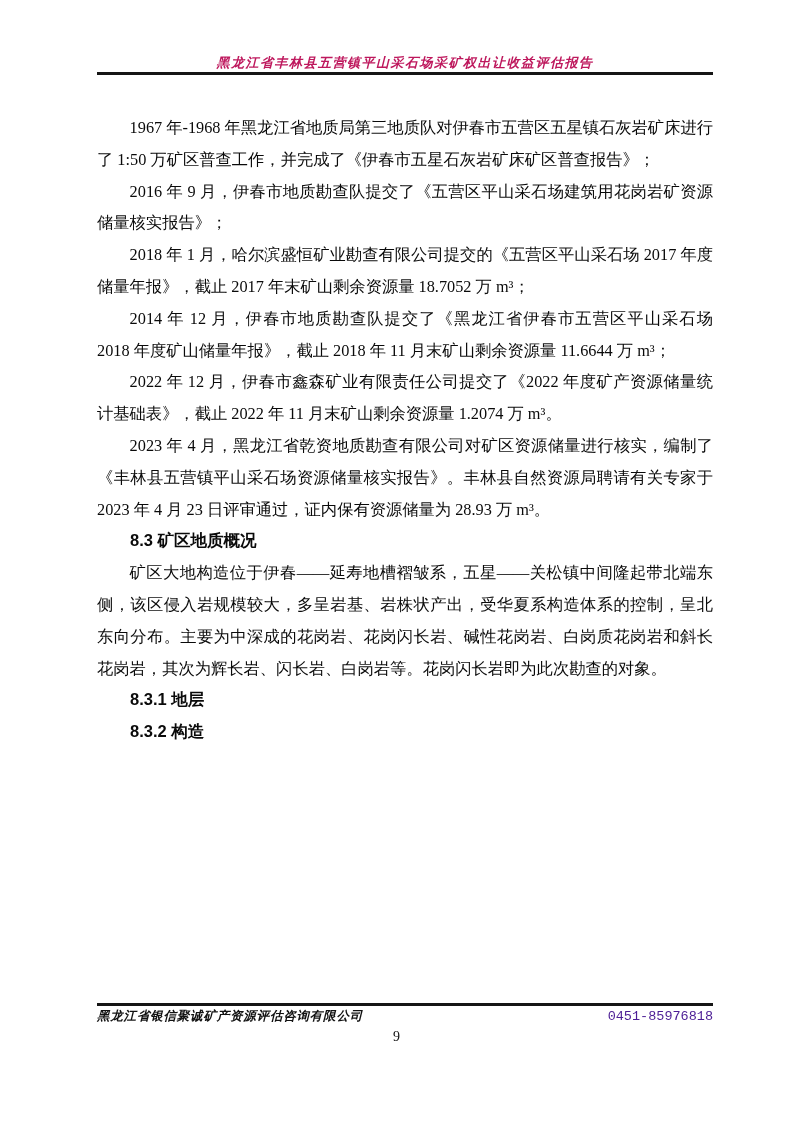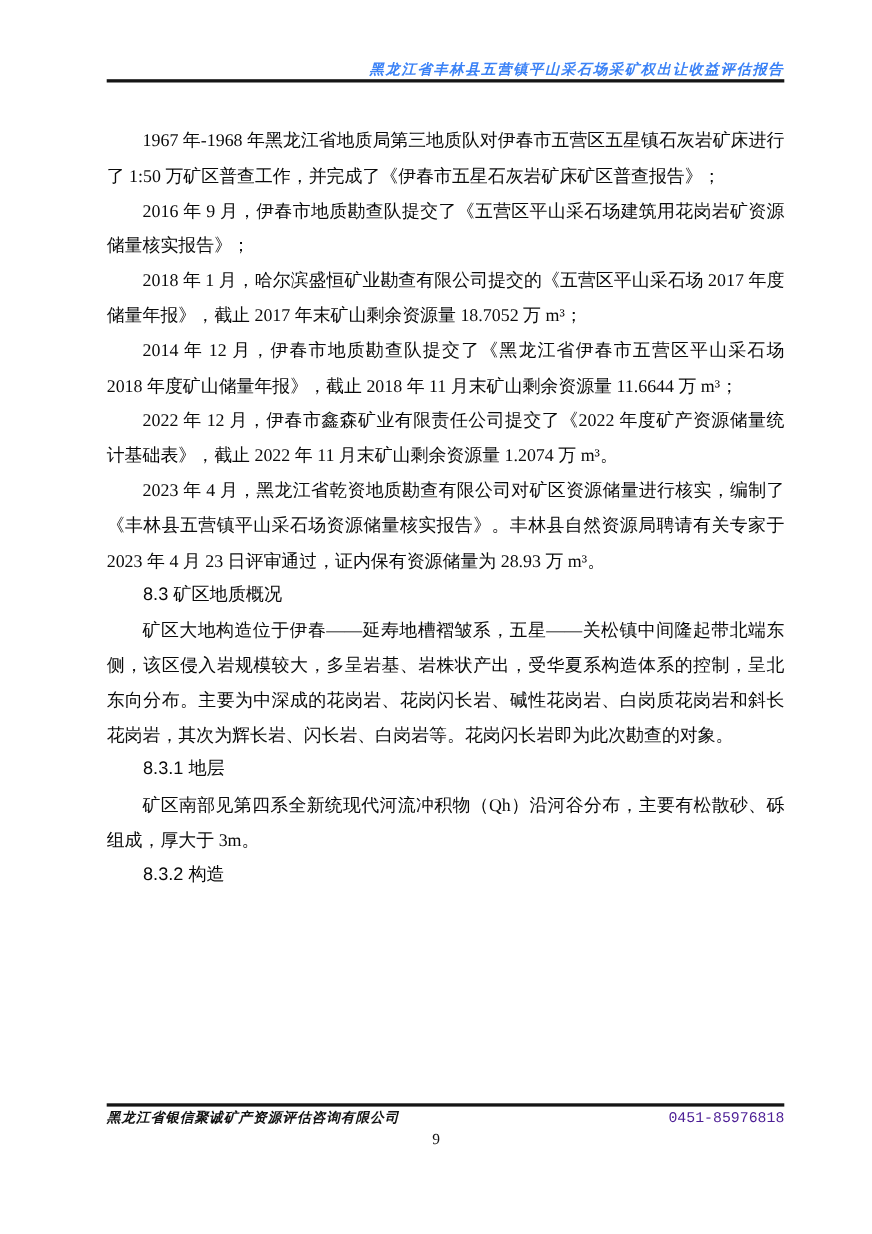--- a/index.html
+++ b/index.html
@@ -14,27 +14,27 @@
     background: #ffffff;
     color: #000000;
     font-family: "Liberation Serif", "DejaVu Serif", serif;
     overflow: hidden;
   }
   .header-title {
     position: absolute;
     top: 54px;
     left: 97px;
     width: 616px;
-    text-align: right;
+    text-align: center;
     font-family: "DejaVu Serif", serif;
     font-style: italic;
     font-weight: bold;
     font-size: 13px;
     letter-spacing: 1.5px;
-    color: #3b82f6;
+    color: #be185d;
     white-space: nowrap;
   }
   .header-rule {
     position: absolute;
     top: 72px;
     left: 97px;
     width: 616px;
     height: 3px;
     background: #151515;
   }
@@ -51,21 +51,21 @@
     margin-top: 13px;
   }
   .doc-body p.paragraph {
     margin: 0;
     text-indent: 2em;
   }
   .doc-body h3.heading {
     margin: 0;
     text-indent: 2em;
     font-size: 16.5px;
-    font-weight: normal;
+    font-weight: bold;
     font-family: "Liberation Sans", "DejaVu Sans", sans-serif;
     line-height: 31.8px;
   }
   .doc-body .extra-space {
     margin-top: 22px;
   }
   .footer-rule {
     position: absolute;
     top: 1003px;
     left: 97px;
@@ -119,21 +119,20 @@
   <div class="doc-body">
       <p class="paragraph">1967 年-1968 年黑龙江省地质局第三地质队对伊春市五营区五星镇石灰岩矿床进行了 1:50 万矿区普查工作，并完成了《伊春市五星石灰岩矿床矿区普查报告》；</p>
       <p class="paragraph">2016 年 9 月，伊春市地质勘查队提交了《五营区平山采石场建筑用花岗岩矿资源储量核实报告》；</p>
       <p class="paragraph">2018 年 1 月，哈尔滨盛恒矿业勘查有限公司提交的《五营区平山采石场 2017 年度储量年报》，截止 2017 年末矿山剩余资源量 18.7052 万 m³；</p>
       <p class="paragraph">2014 年 12 月，伊春市地质勘查队提交了《黑龙江省伊春市五营区平山采石场 2018 年度矿山储量年报》，截止 2018 年 11 月末矿山剩余资源量 11.6644 万 m³；</p>
       <p class="paragraph">2022 年 12 月，伊春市鑫森矿业有限责任公司提交了《2022 年度矿产资源储量统计基础表》，截止 2022 年 11 月末矿山剩余资源量 1.2074 万 m³。</p>
       <p class="paragraph">2023 年 4 月，黑龙江省乾资地质勘查有限公司对矿区资源储量进行核实，编制了《丰林县五营镇平山采石场资源储量核实报告》。丰林县自然资源局聘请有关专家于 2023 年 4 月 23 日评审通过，证内保有资源储量为 28.93 万 m³。</p>
       <h3 class="heading">8.3 矿区地质概况</h3>
       <p class="paragraph">矿区大地构造位于伊春——延寿地槽褶皱系，五星——关松镇中间隆起带北端东侧，该区侵入岩规模较大，多呈岩基、岩株状产出，受华夏系构造体系的控制，呈北东向分布。主要为中深成的花岗岩、花岗闪长岩、碱性花岗岩、白岗质花岗岩和斜长花岗岩，其次为辉长岩、闪长岩、白岗岩等。花岗闪长岩即为此次勘查的对象。</p>
       <h3 class="heading">8.3.1 地层</h3>
-      <p class="paragraph">矿区南部见第四系全新统现代河流冲积物（Qh）沿河谷分布，主要有松散砂、砾组成，厚大于 3m。</p>
       <h3 class="heading extra-space">8.3.2 构造</h3>
     </div>
 
   <div class="footer-rule"></div>
 
   <div class="footer-row">
     <span class="footer-company">黑龙江省银信聚诚矿产资源评估咨询有限公司</span>
     <span class="footer-phone">0451-85976818</span>
   </div>
 

